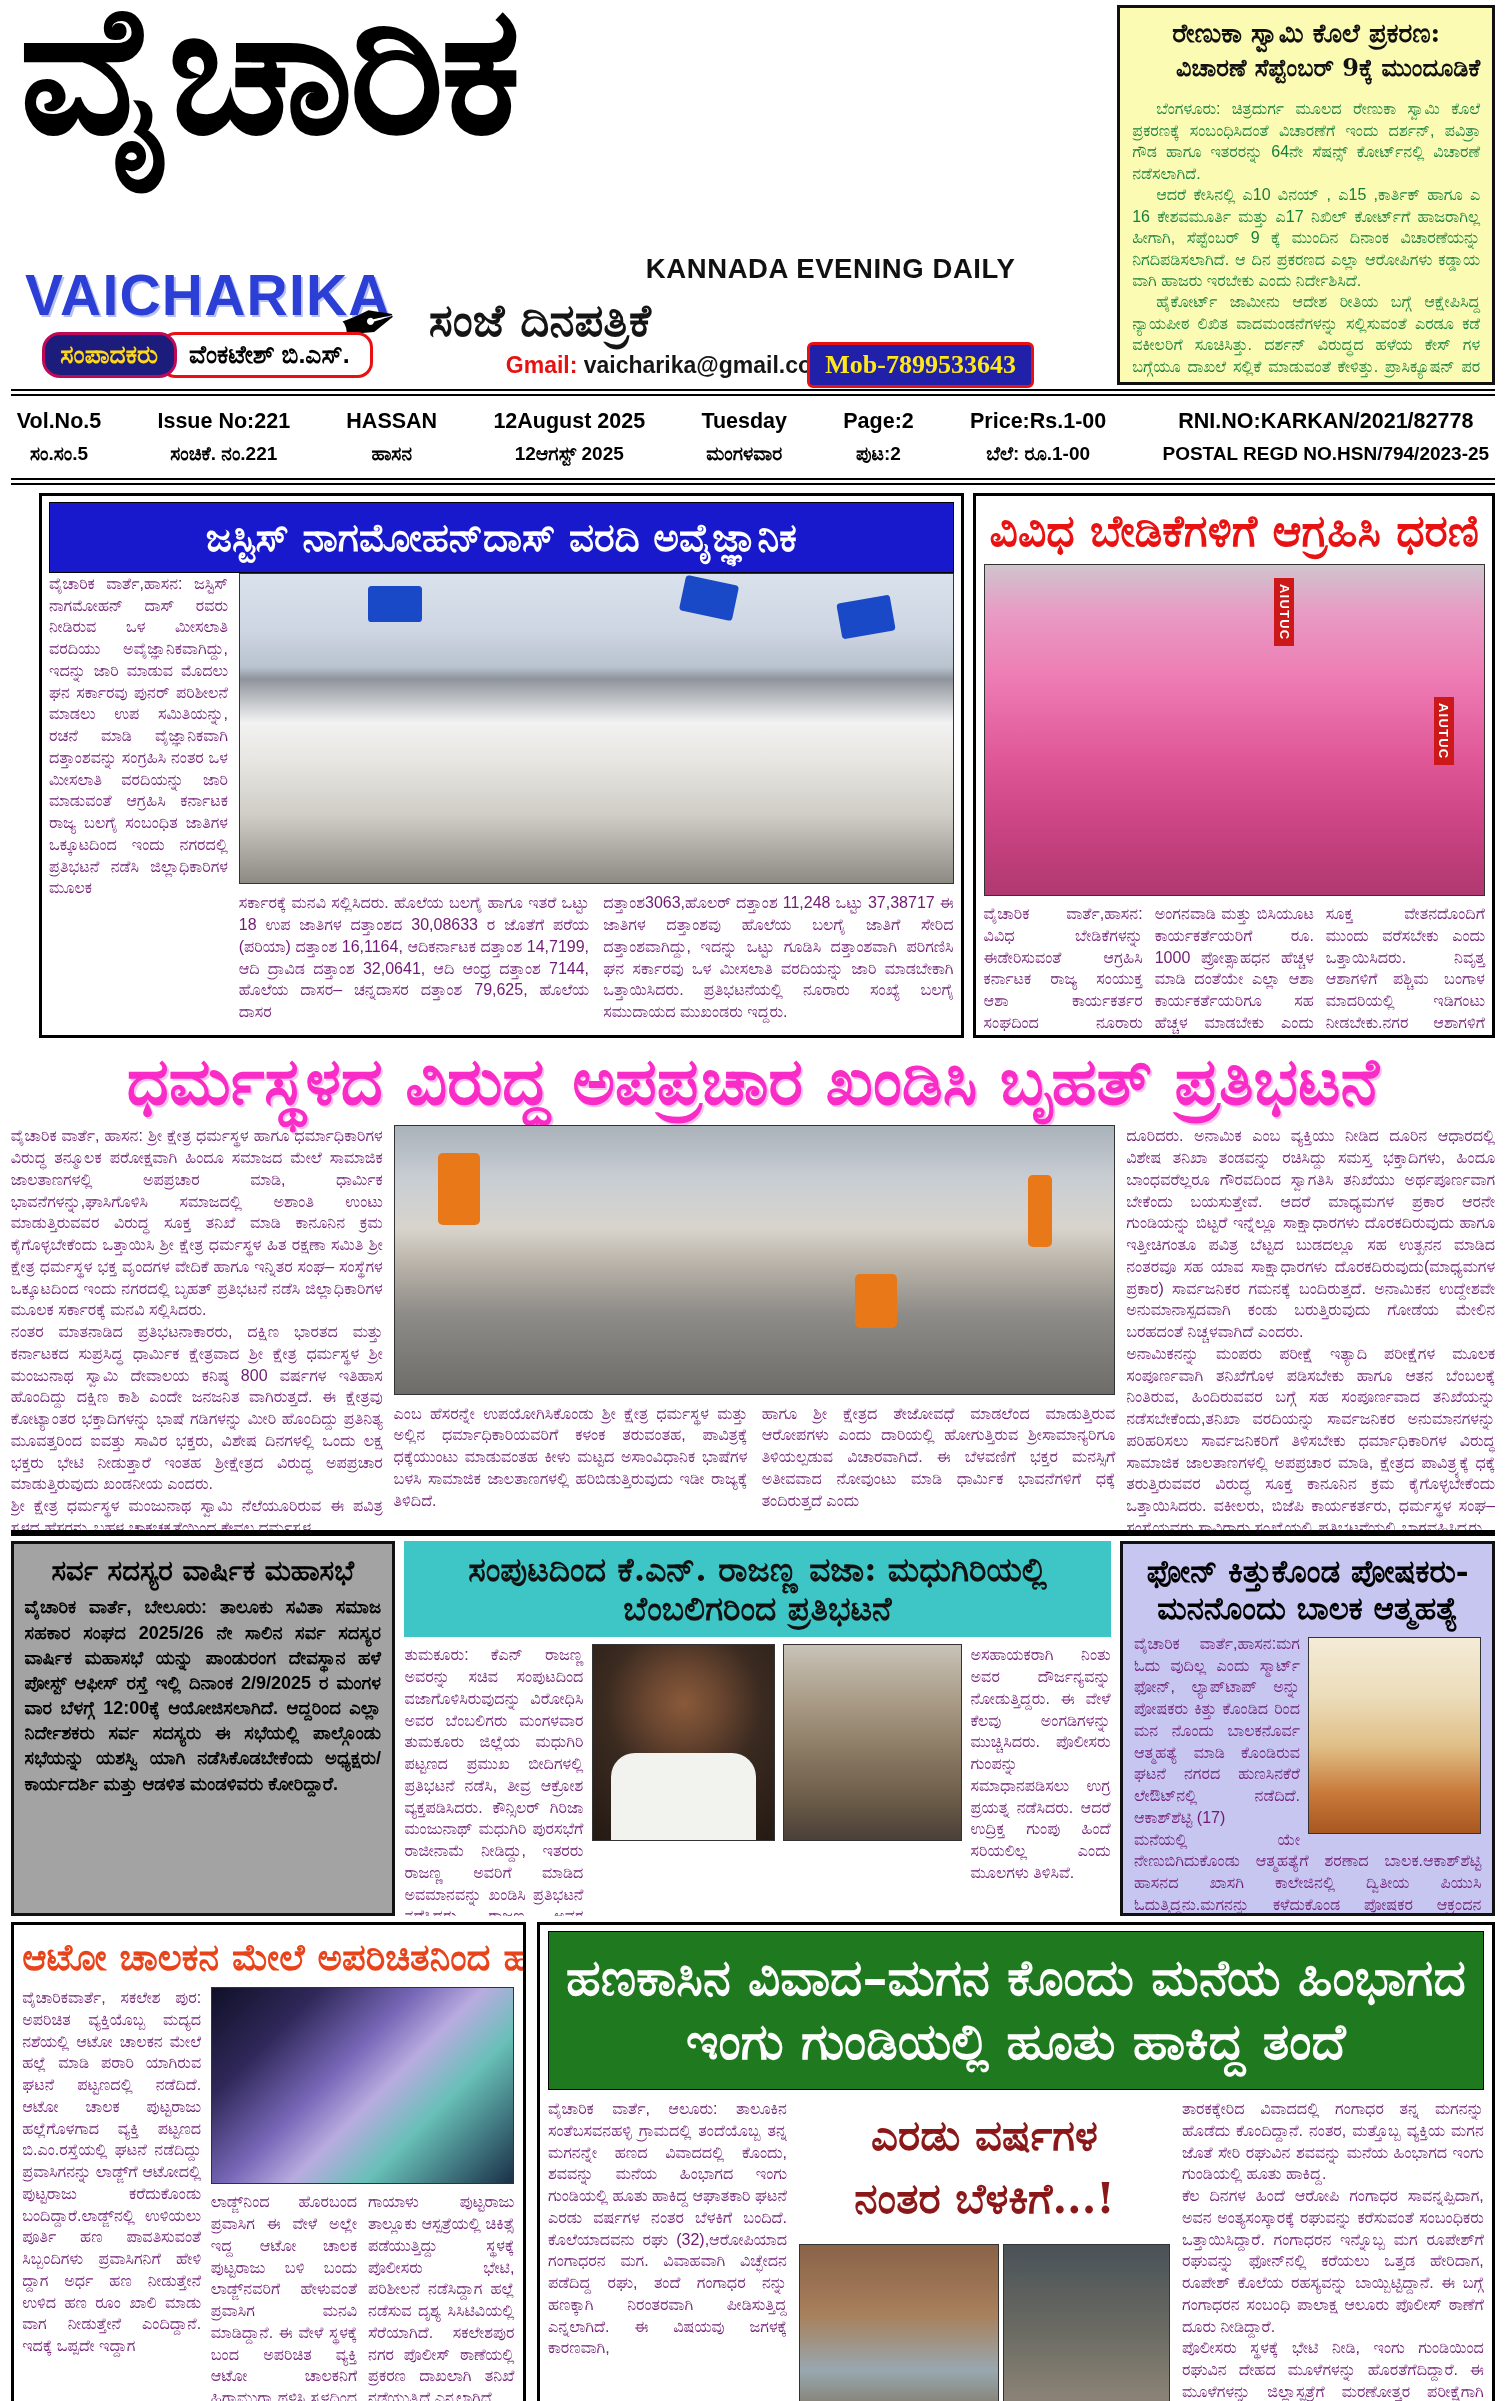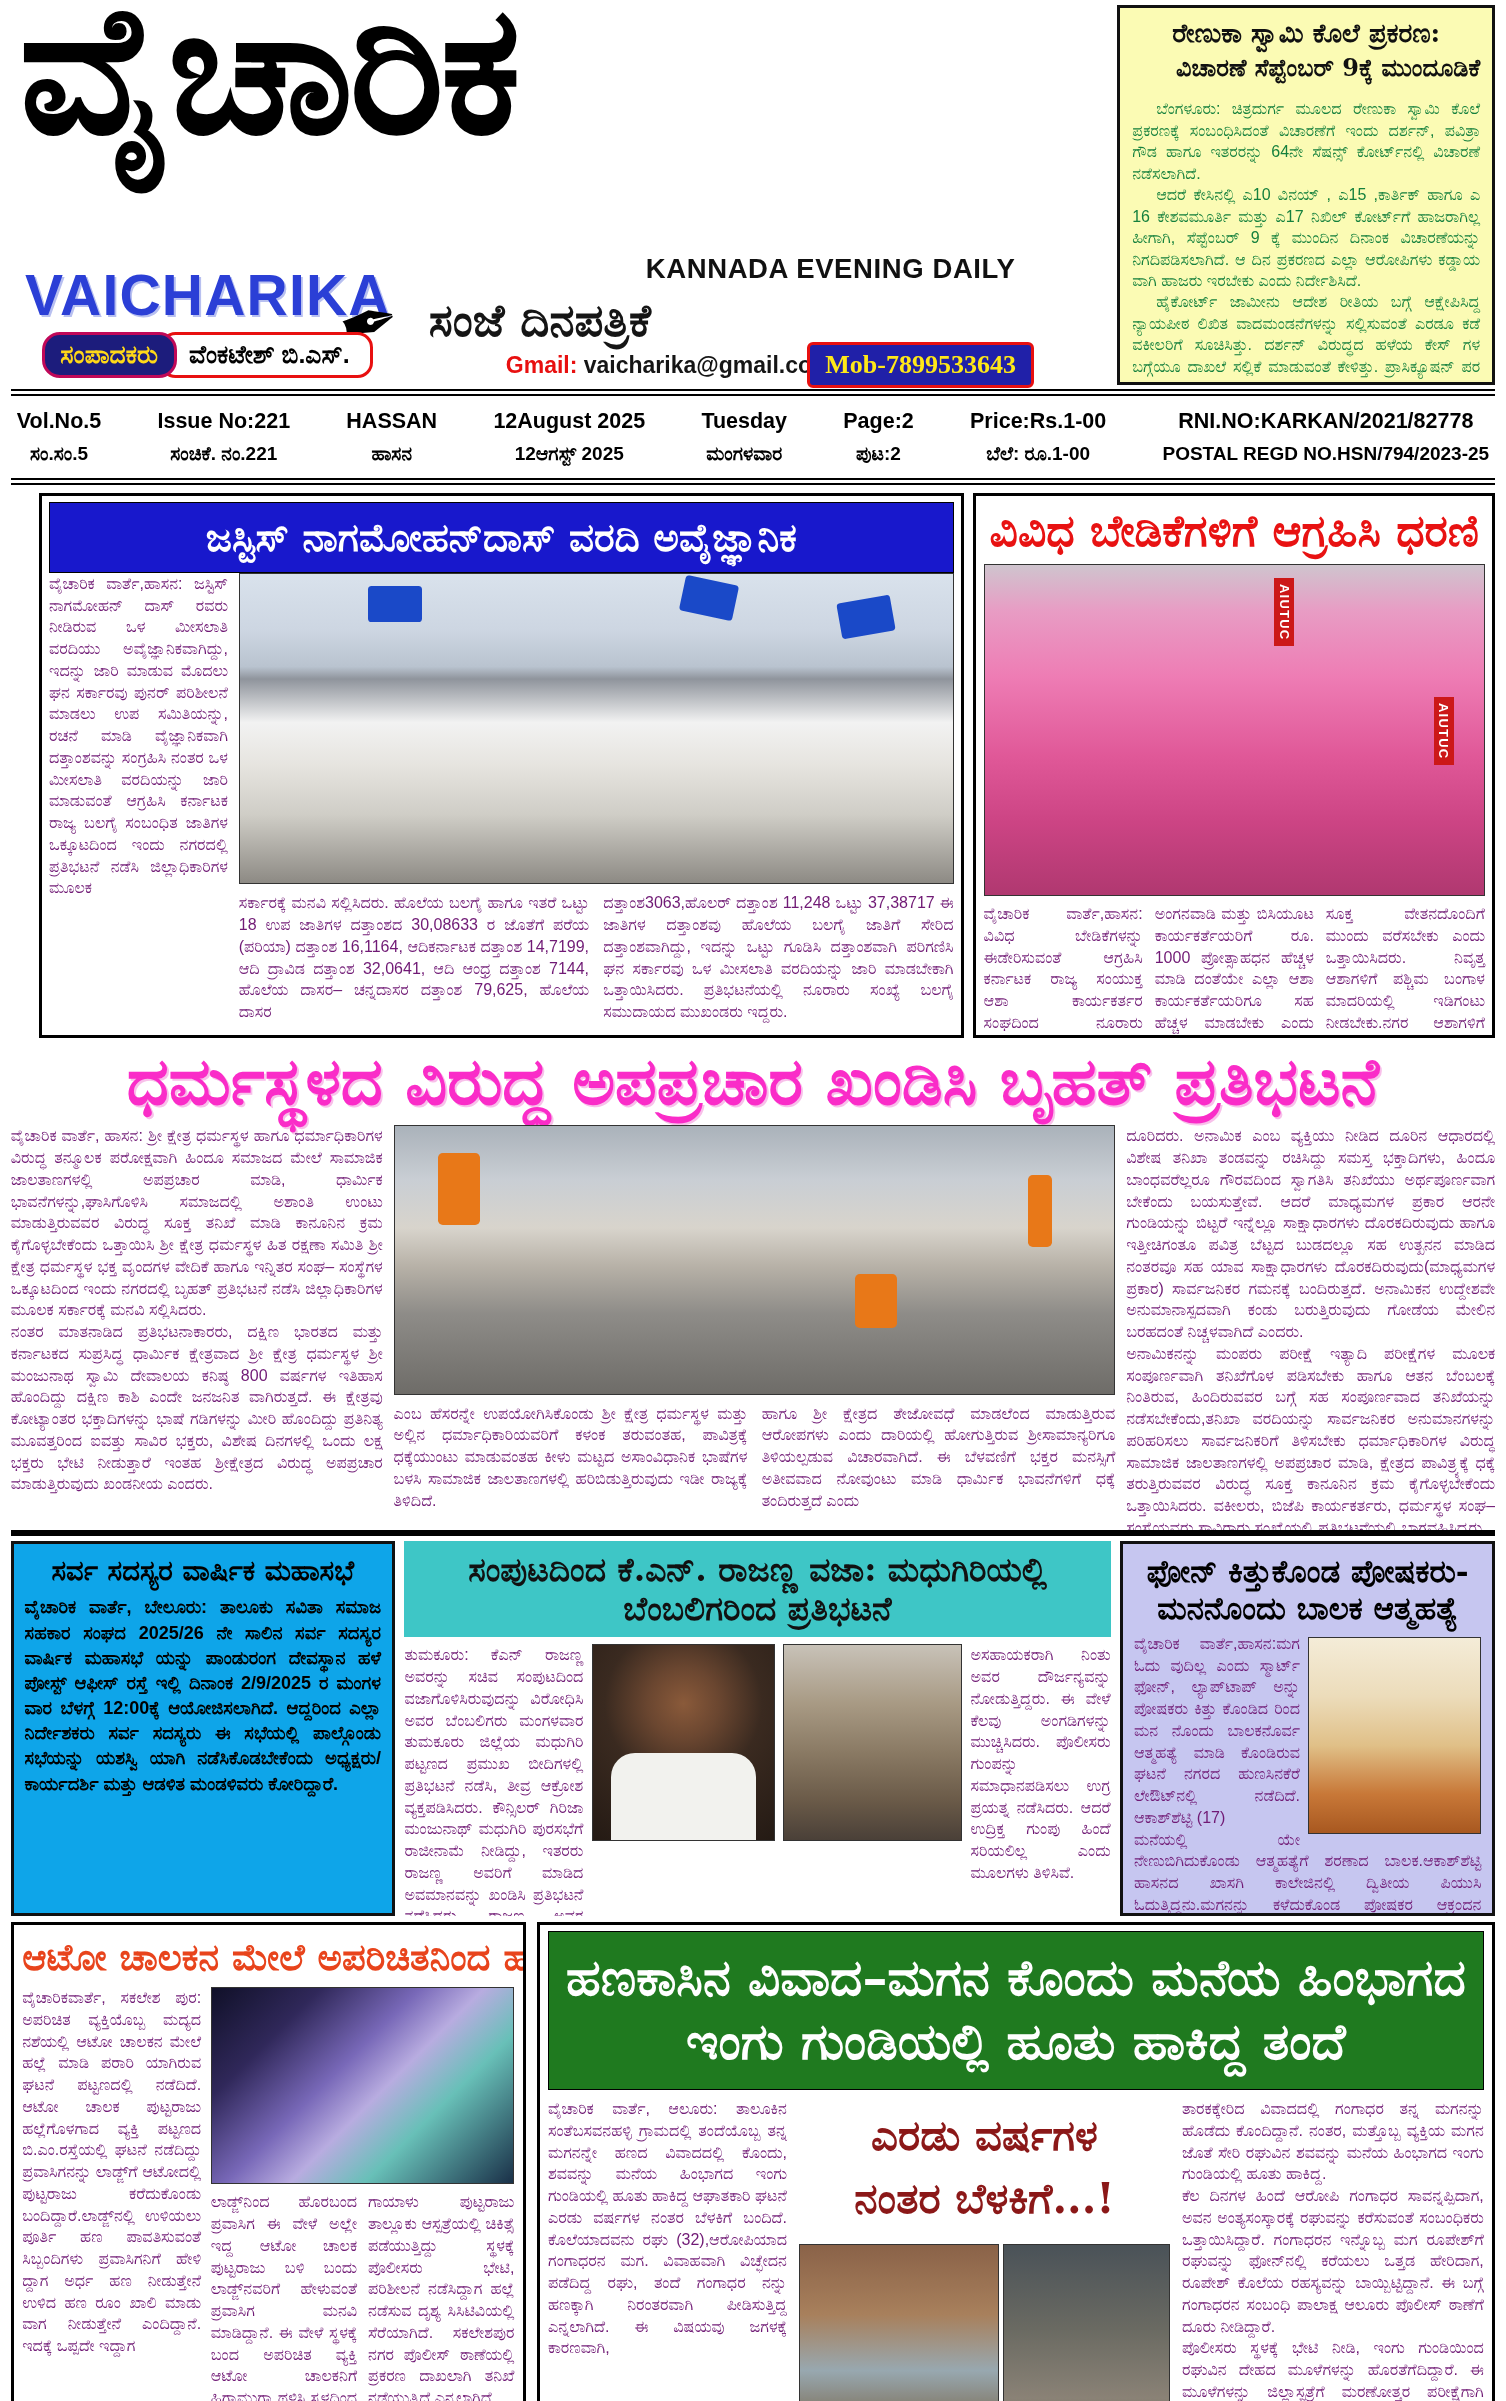--- a/index.html
+++ b/index.html
@@ -56,21 +56,21 @@
 
   
   .dharma { display:grid; grid-template-columns:372px 1fr 369px; column-gap:10.8px; height:411px; border-bottom:6px solid #000; padding-bottom:6px; overflow:hidden; }
   .ph-dharma { height:270px; background:
       linear-gradient(180deg,#aab2ba 0%,#c9ced4 20%,#d8d4cc 38%,#b8b2a8 52%,#8e8c88 70%,#6e6c68 100%); position:relative; }
   .saffron { position:absolute; width:42px; height:72px; background:#e87818; border-radius:4.8px; }
   .dharma-below { display:grid; grid-template-columns:1fr 1fr; column-gap:14.3px; margin-top:7.2px; }
 
   
   .midband { display:grid; grid-template-columns:384px 1fr 375px; column-gap:9.6px; height:375px; margin-top:4.8px; overflow:hidden; }
-  .yellow-box { background:#0ea5e9; border:3px solid #111; padding:8.4px 10.8px; overflow:hidden; }
+  .yellow-box { background:#a3a3a3; border:3px solid #111; padding:8.4px 10.8px; overflow:hidden; }
   .yellow-h { font-size:27.5px; font-weight:bold; text-align:center; line-height:1.25; font-family:"DejaVu Serif", serif; }
   .yellow-body { margin-top:8.4px; font-size:18px; line-height:1.4; text-align:justify; font-weight:bold; }
   .rajanna { overflow:hidden; }
   .teal-head { background:#3ec6c6; color:#111; font-weight:bold; font-size:33px; text-align:center; line-height:1.2; padding:8.4px 4.8px; font-family:"DejaVu Serif", serif; }
   .rajanna-grid { display:grid; grid-template-columns:179px 183px 179px 1fr; column-gap:8.4px; margin-top:7.2px; }
   .ph-rajanna { height:197px; background:
       radial-gradient(circle at 50% 30%, #8a5a3a 0%, #6a4630 22%, #3a2a20 48%, #241a14 100%);
       position:relative; }
   .ph-rajanna .shirt { position:absolute; bottom:0; left:10%; width:80%; height:45%; background:#f2f2ee; border-radius:24px 24px 0 0; }
   .ph-crowd2 { height:197px; background:
@@ -200,20 +200,21 @@
   </div>
 
   <div class="magenta-band">
     <div class="t">ಧರ್ಮಸ್ಥಳದ ವಿರುದ್ಧ ಅಪಪ್ರಚಾರ ಖಂಡಿಸಿ ಬೃಹತ್ ಪ್ರತಿಭಟನೆ</div>
   </div>
 
   <div class="dharma">
     <div class="newsbody">
       <p>ವೈಚಾರಿಕ ವಾರ್ತೆ, ಹಾಸನ: ಶ್ರೀ ಕ್ಷೇತ್ರ ಧರ್ಮಸ್ಥಳ ಹಾಗೂ ಧರ್ಮಾಧಿಕಾರಿಗಳ ವಿರುದ್ಧ ತನ್ಮೂಲಕ ಪರೋಕ್ಷವಾಗಿ ಹಿಂದೂ ಸಮಾಜದ ಮೇಲೆ ಸಾಮಾಜಿಕ ಜಾಲತಾಣಗಳಲ್ಲಿ ಅಪಪ್ರಚಾರ ಮಾಡಿ, ಧಾರ್ಮಿಕ ಭಾವನೆಗಳನ್ನು,ಘಾಸಿಗೊಳಿಸಿ ಸಮಾಜದಲ್ಲಿ ಅಶಾಂತಿ ಉಂಟು ಮಾಡುತ್ತಿರುವವರ ವಿರುದ್ಧ ಸೂಕ್ತ ತನಿಖೆ ಮಾಡಿ ಕಾನೂನಿನ ಕ್ರಮ ಕೈಗೊಳ್ಳಬೇಕೆಂದು ಒತ್ತಾಯಿಸಿ ಶ್ರೀ ಕ್ಷೇತ್ರ ಧರ್ಮಸ್ಥಳ ಹಿತ ರಕ್ಷಣಾ ಸಮಿತಿ ಶ್ರೀ ಕ್ಷೇತ್ರ ಧರ್ಮಸ್ಥಳ ಭಕ್ತ ವೃಂದಗಳ ವೇದಿಕೆ ಹಾಗೂ ಇನ್ನಿತರ ಸಂಘ– ಸಂಸ್ಥೆಗಳ ಒಕ್ಕೂಟದಿಂದ ಇಂದು ನಗರದಲ್ಲಿ ಬೃಹತ್ ಪ್ರತಿಭಟನೆ ನಡೆಸಿ ಜಿಲ್ಲಾಧಿಕಾರಿಗಳ ಮೂಲಕ ಸರ್ಕಾರಕ್ಕೆ ಮನವಿ ಸಲ್ಲಿಸಿದರು.</p>
       <p>ನಂತರ ಮಾತನಾಡಿದ ಪ್ರತಿಭಟನಾಕಾರರು, ದಕ್ಷಿಣ ಭಾರತದ ಮತ್ತು ಕರ್ನಾಟಕದ ಸುಪ್ರಸಿದ್ಧ ಧಾರ್ಮಿಕ ಕ್ಷೇತ್ರವಾದ ಶ್ರೀ ಕ್ಷೇತ್ರ ಧರ್ಮಸ್ಥಳ ಶ್ರೀ ಮಂಜುನಾಥ ಸ್ವಾಮಿ ದೇವಾಲಯ ಕನಿಷ್ಠ 800 ವರ್ಷಗಳ ಇತಿಹಾಸ ಹೊಂದಿದ್ದು ದಕ್ಷಿಣ ಕಾಶಿ ಎಂದೇ ಜನಜನಿತ ವಾಗಿರುತ್ತದೆ. ಈ ಕ್ಷೇತ್ರವು ಕೋಟ್ಯಾಂತರ ಭಕ್ತಾದಿಗಳನ್ನು ಭಾಷೆ ಗಡಿಗಳನ್ನು ಮೀರಿ ಹೊಂದಿದ್ದು ಪ್ರತಿನಿತ್ಯ ಮೂವತ್ತರಿಂದ ಐವತ್ತು ಸಾವಿರ ಭಕ್ತರು, ವಿಶೇಷ ದಿನಗಳಲ್ಲಿ ಒಂದು ಲಕ್ಷ ಭಕ್ತರು ಭೇಟಿ ನೀಡುತ್ತಾರೆ ಇಂತಹ ಶ್ರೀಕ್ಷೇತ್ರದ ವಿರುದ್ಧ ಅಪಪ್ರಚಾರ ಮಾಡುತ್ತಿರುವುದು ಖಂಡನೀಯ ಎಂದರು.</p>
+      <p>ಶ್ರೀ ಕ್ಷೇತ್ರ ಧರ್ಮಸ್ಥಳ ಮಂಜುನಾಥ ಸ್ವಾಮಿ ನೆಲೆಯೂರಿರುವ ಈ ಪವಿತ್ರ ಸ್ಥಳದ ಹೆಸರನ್ನು ಬಹಳ ಚಾಕಚಕ್ಯತೆಯಿಂದ ಕೇವಲ ಧರ್ಮಸ್ಥಳ</p>
     </div>
     <div>
       <div class="ph ph-dharma">
         <div class="saffron" style="left:6%; top:10%;"></div>
         <div class="saffron" style="left:64%; top:55%; height:54px;"></div>
         <div class="saffron" style="left:88%; top:18%; width:24px;"></div>
       </div>
       <div class="dharma-below">
         <div class="newsbody">ಎಂಬ ಹೆಸರನ್ನೇ ಉಪಯೋಗಿಸಿಕೊಂಡು ಶ್ರೀ ಕ್ಷೇತ್ರ ಧರ್ಮಸ್ಥಳ ಮತ್ತು ಅಲ್ಲಿನ ಧರ್ಮಾಧಿಕಾರಿಯವರಿಗೆ ಕಳಂಕ ತರುವಂತಹ, ಪಾವಿತ್ರಕ್ಕೆ ಧಕ್ಕೆಯುಂಟು ಮಾಡುವಂತಹ ಕೀಳು ಮಟ್ಟದ ಅಸಾಂವಿಧಾನಿಕ ಭಾಷೆಗಳ ಬಳಸಿ ಸಾಮಾಜಿಕ ಜಾಲತಾಣಗಳಲ್ಲಿ ಹರಿಬಿಡುತ್ತಿರುವುದು ಇಡೀ ರಾಜ್ಯಕ್ಕೆ ತಿಳಿದಿದೆ.</div>
         <div class="newsbody">ಹಾಗೂ ಶ್ರೀ ಕ್ಷೇತ್ರದ ತೇಜೋವಧೆ ಮಾಡಲೆಂದ ಮಾಡುತ್ತಿರುವ ಆರೋಪಗಳು ಎಂದು ದಾರಿಯಲ್ಲಿ ಹೋಗುತ್ತಿರುವ ಶ್ರೀಸಾಮಾನ್ಯರಿಗೂ ತಿಳಿಯಲ್ಪಡುವ ವಿಚಾರವಾಗಿದೆ. ಈ ಬೆಳವಣಿಗೆ ಭಕ್ತರ ಮನಸ್ಸಿಗೆ ಅತೀವವಾದ ನೋವುಂಟು ಮಾಡಿ ಧಾರ್ಮಿಕ ಭಾವನೆಗಳಿಗೆ ಧಕ್ಕೆ ತಂದಿರುತ್ತದೆ ಎಂದು</div>

